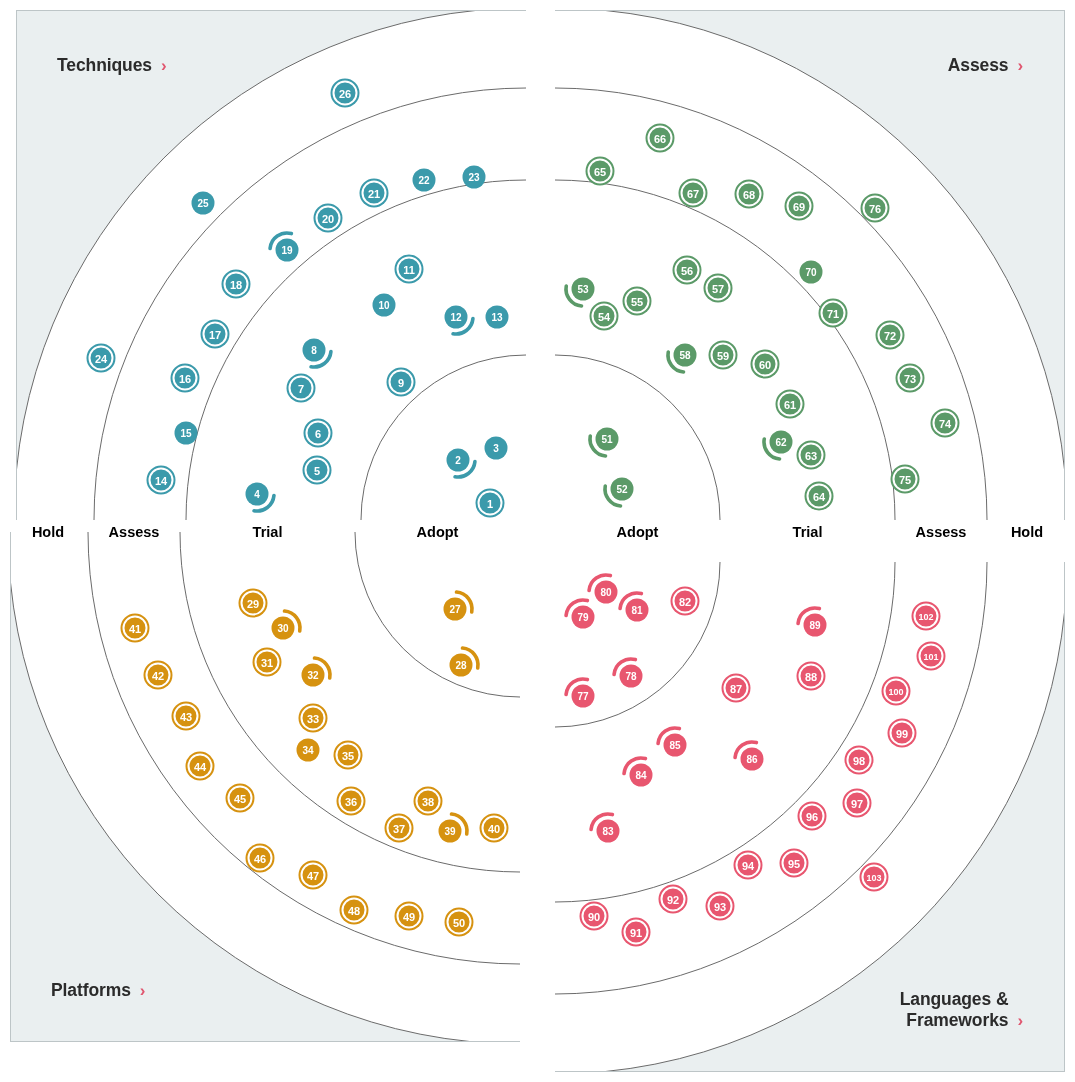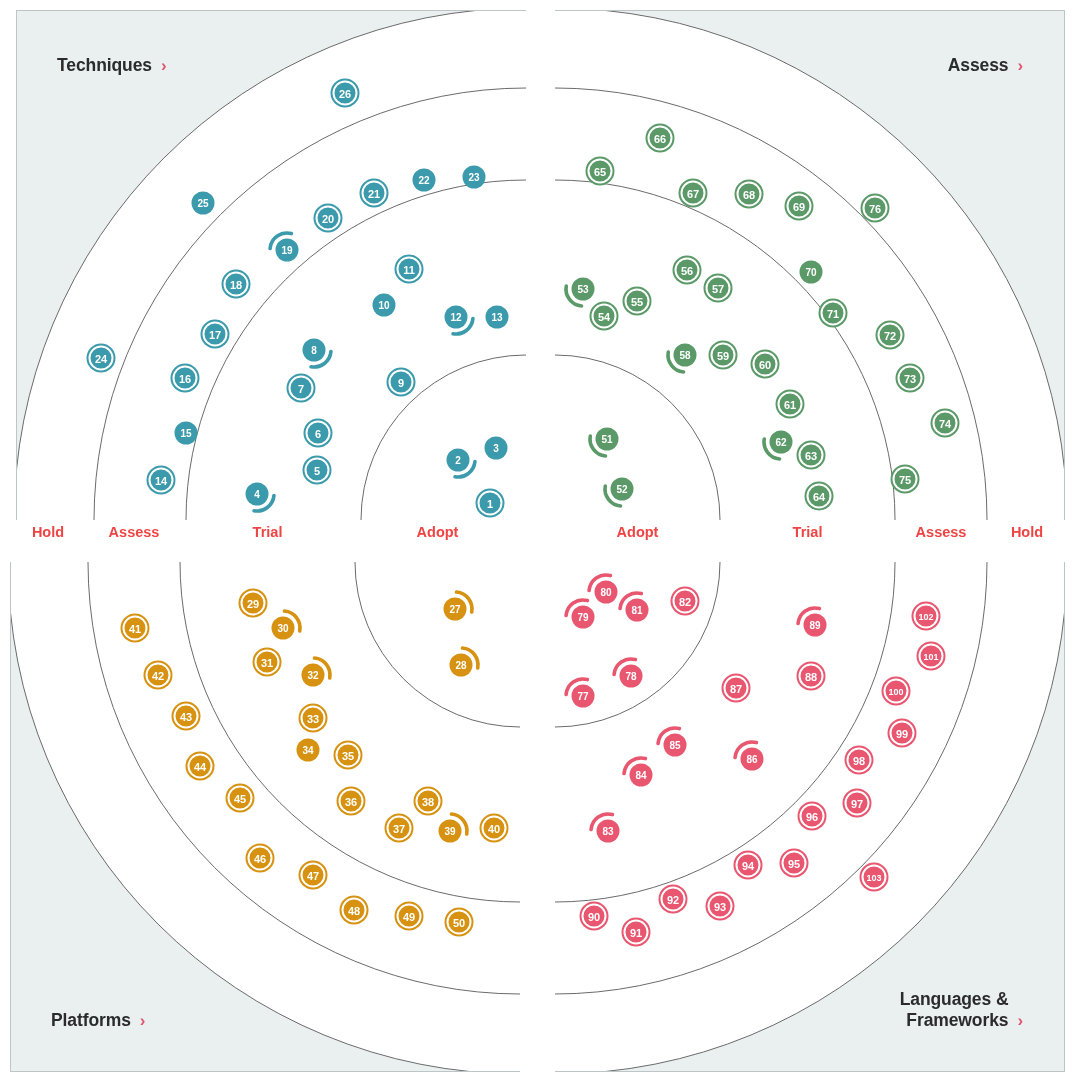--- a/index.html
+++ b/index.html
@@ -11,21 +11,21 @@
     overflow:hidden;
   }
   #radar-root{position:relative;width:1075px;height:1082px;}
 
   .quadrant{position:absolute;overflow:hidden;}
   .quad-svg{position:absolute;left:0;top:0;display:block;}
 
   
   .q-tl{left:16px;  top:10px;  width:510px;height:510px;padding-left:8px;}
   .q-tr{left:555px; top:10px;  width:510px;height:510px;}
-  .q-bl{left:10px;  top:562px; width:510px;height:510px;text-align:right;}
+  .q-bl{left:10px;  top:532px; width:510px;height:510px;text-align:right;}
   .q-br{left:555px; top:562px; width:510px;height:510px;}
 
   .quad-title{
     position:absolute;
     font-size:17.5px;font-weight:bold;color:#2b2b2b;
     letter-spacing:-0.1px;line-height:21px;
     white-space:pre-line;
     display:flex;align-items:flex-end;gap:9px;
   }
   .quad-title .chev{
@@ -37,21 +37,21 @@
   .t-bl{left:41px; bottom:41px;}
   .t-br{right:42px;bottom:41px;text-align:right;}
   .t-br .lbl{text-align:right;margin-left:24px;}
 
   
   #ring-labels{
     position:absolute;left:10px;top:524px;width:1055px;height:34px;
   }
   .ring-label{
     position:absolute;top:0;
-    font-size:14.5px;font-weight:bold;color:#ef4444;
+    font-size:14.5px;font-weight:bold;color:#000000;
     transform:translateX(-50%);
     white-space:nowrap;
   }
 
   .blip-num{
     font-size:11px;font-weight:bold;fill:#ffffff;
     text-anchor:middle;dominant-baseline:central;
     font-family:"Liberation Sans","DejaVu Sans",sans-serif;
     pointer-events:none;
   }

